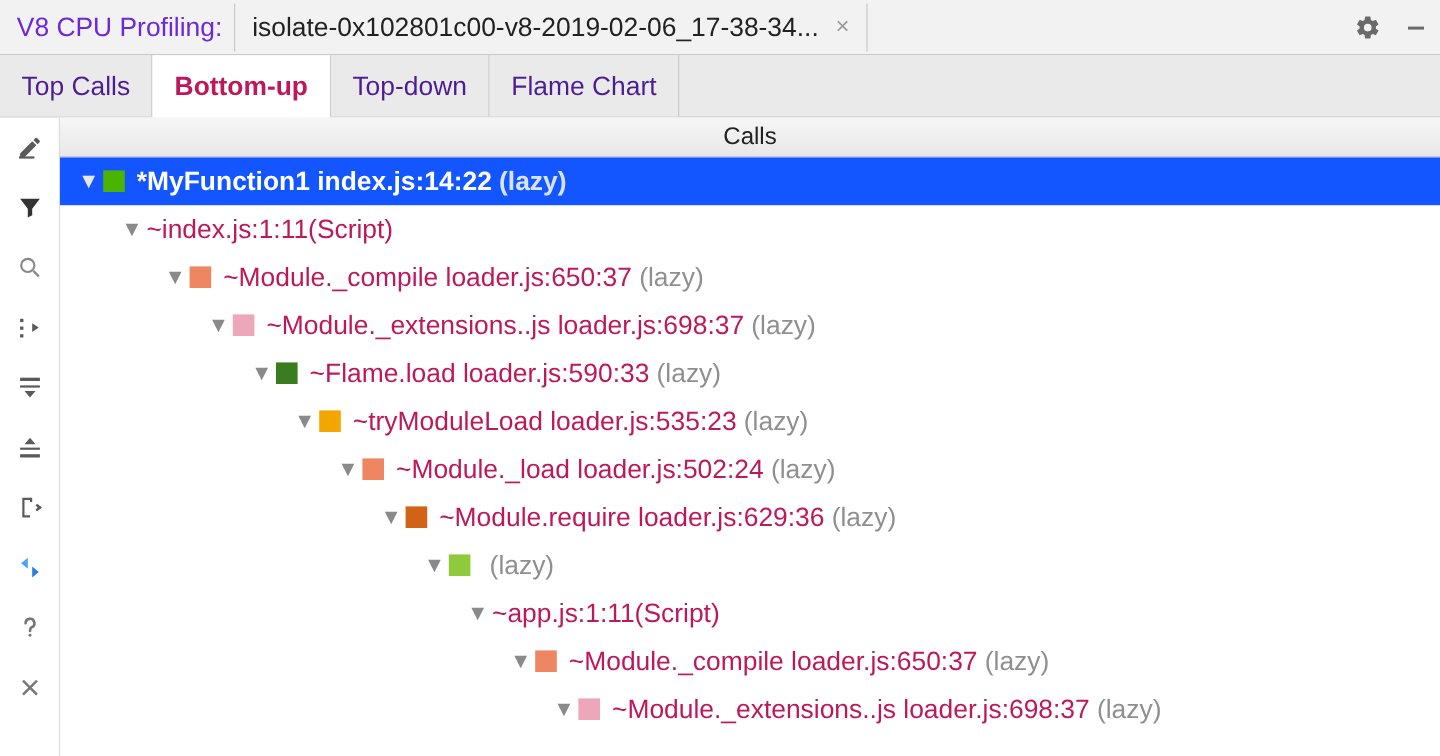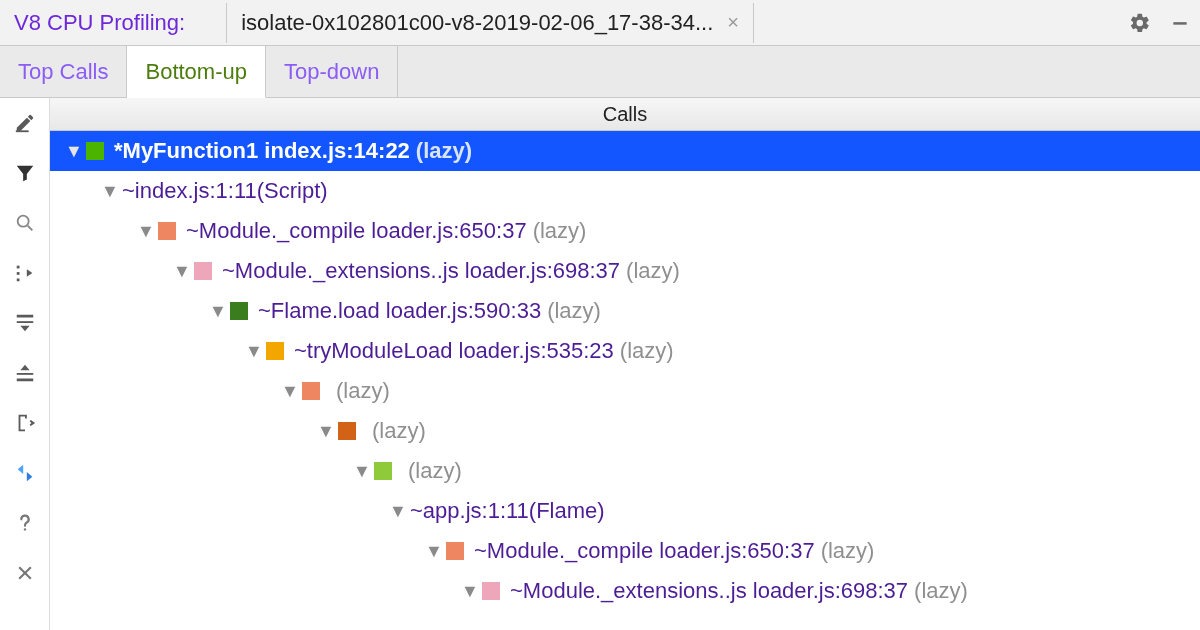--- a/index.html
+++ b/index.html
@@ -5,49 +5,49 @@
   * { box-sizing: border-box; margin: 0; padding: 0; }
   html, body { width: 1200px; height: 630px; overflow: hidden; font-family: Arial, Helvetica, sans-serif; background: #f2f2f2; }
   .titlebar {
     height: 46px; display: flex; align-items: center; border-bottom: 1px solid #c9c9c9;
     background: #f2f2f2;
   }
   .titlebar .title { font-size: 22px; color: #6d28d9; padding-left: 14px; padding-right: 10px; }
   .file-tab {
     height: 40px; display: flex; align-items: center; padding: 0 14px;
     border-left: 1px solid #c9c9c9; border-right: 1px solid #c9c9c9;
-    background: #f2f2f2; font-size: 22px; color: #222; margin-left: 31px;
+    background: #f2f2f2; font-size: 22px; color: #222;
   }
   .file-tab .close { margin-left: 14px; color: #9a9a9a; font-size: 20px; cursor: pointer; font-family: sans-serif; }
   .titlebar .spacer { flex: 1; }
   .titlebar .icon-btn { width: 40px; height: 40px; display:flex; align-items:center; justify-content:center; color:#6a6a6a; cursor:pointer; }
   .tabs {
     height: 52px; display:flex; align-items:stretch; border-bottom:1px solid #c9c9c9; background:#eaeaea;
   }
   .tab {
-    display:flex; align-items:center; padding: 0 18px; font-size:22px; color:#8b5cf6;
+    display:flex; align-items:center; padding: 0 18px; font-size:22px; color:#4c1d95;
     border-right:1px solid #c9c9c9; cursor:pointer; background:#eaeaea;
   }
-  .tab.active { background:#fff; color:#4d7c0f; border-top: 0; border-bottom: 1px solid #fff; margin-bottom:-1px; }
+  .tab.active { background:#fff; color:#be185d; border-top: 0; border-bottom: 1px solid #fff; margin-bottom:-1px;font-weight:bold; }
   .body { display:flex; height: calc(630px - 46px - 52px); }
   .side {
     width: 50px; background:#fff; border-right:1px solid #dcdcdc; display:flex; flex-direction:column; align-items:center; padding-top:8px; gap:16px;
   }
   .side .sbtn { width:34px; height:34px; display:flex; align-items:center; justify-content:center; color:#5a5a5a; cursor:pointer; }
   .main { flex:1; display:flex; flex-direction:column; background:#fff; }
   .calls-header {
     height:33px; display:flex; align-items:center; justify-content:center;
     background: linear-gradient(#f6f6f6,#e8e8e8); border-bottom:1px solid #c9c9c9; font-size:20px; color:#222;
   }
   .tree { flex:1; overflow:hidden; }
   .row { display:flex; align-items:center; height:40px; font-size:22px; white-space:nowrap; }
   .row .indent { display:inline-block; }
   .row .arrow { width:24px; display:inline-flex; justify-content:center; color:#8a8a8a; font-size:18px; user-select:none; cursor:pointer; }
   .row .swatch { width:18px; height:18px; display:inline-block; margin-right:10px; }
-  .row .name { color:#4c1d95; }
+  .row .name { color:#be185d; }
   .row .tail { color:#8f8f8f; margin-left:6px; }
   .row.sel { background:#1356ff; }
   .row.sel .arrow { color:#e6e6e6; }
   .row.sel .name { color:#ffffff; font-weight:bold; }
   .row.sel .tail { color:#d8e4ff; font-weight:bold; }
   svg { display:block; }
 </style>
 </head>
 <body>
 
@@ -73,20 +73,23 @@
 <div class="tabs">
   <div class="tab">
       <span>Top Calls</span>
     </div>
   <div class="tab active">
       <span>Bottom-up</span>
     </div>
   <div class="tab">
       <span>Top-down</span>
     </div>
+  <div class="tab">
+      <span>Flame Chart</span>
+    </div>
 </div>
 
 <div class="body">
   <div class="side">
     <div class="sbtn">
         <svg width="22" height="22" viewBox="0 0 24 24" fill="#5a5a5a">
           <path d="M3 17.25V21h3.75L17.81 9.94l-3.75-3.75L3 17.25zM20.71 7.04a1 1 0 0 0 0-1.41l-2.34-2.34a1 1 0 0 0-1.41 0l-1.83 1.83 3.75 3.75 1.83-1.83z"></path>
           <rect x="2" y="20" width="14" height="2"></rect>
         </svg>
       </div>
@@ -191,38 +194,40 @@
           <span class="indent" style="width: 192px;"></span>
           <span class="arrow">▼</span>
           <span class="swatch" style="background: rgb(244, 166, 0);"></span>
           <span class="name">~tryModuleLoad loader.js:535:23</span>
           <span class="tail"> (lazy)</span>
         </div>
         <div class="row">
           <span class="indent" style="width: 228px;"></span>
           <span class="arrow">▼</span>
           <span class="swatch" style="background: rgb(239, 134, 98);"></span>
+          <span class="name">~Module._load loader.js:502:24</span>
           <span class="tail"> (lazy)</span>
         </div>
         <div class="row">
           <span class="indent" style="width: 264px;"></span>
           <span class="arrow">▼</span>
           <span class="swatch" style="background: rgb(209, 98, 22);"></span>
+          <span class="name">~Module.require loader.js:629:36</span>
           <span class="tail"> (lazy)</span>
         </div>
         <div class="row">
           <span class="indent" style="width: 300px;"></span>
           <span class="arrow">▼</span>
           <span class="swatch" style="background: rgb(143, 202, 58);"></span>
           <span class="tail"> (lazy)</span>
         </div>
         <div class="row">
           <span class="indent" style="width: 336px;"></span>
           <span class="arrow">▼</span>
-          <span class="name">~app.js:1:11(Flame)</span>
+          <span class="name">~app.js:1:11(Script)</span>
         </div>
         <div class="row">
           <span class="indent" style="width: 372px;"></span>
           <span class="arrow">▼</span>
           <span class="swatch" style="background: rgb(239, 134, 98);"></span>
           <span class="name">~Module._compile loader.js:650:37</span>
           <span class="tail"> (lazy)</span>
         </div>
         <div class="row">
           <span class="indent" style="width: 408px;"></span>

